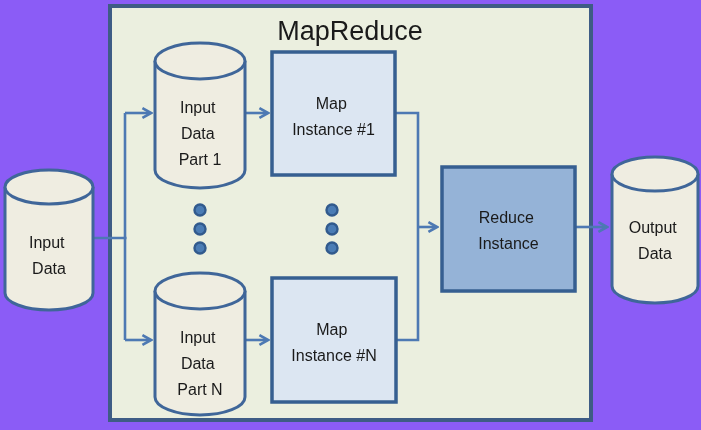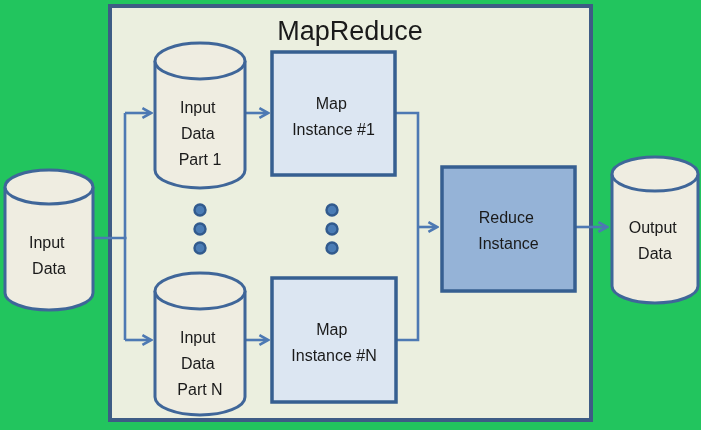--- a/index.html
+++ b/index.html
@@ -1,19 +1,19 @@
 <!DOCTYPE html>
 <html><head>
 <meta charset="utf-8">
 <style>
   html,body{margin:0;padding:0;background:#ffffff;}
   .stage{
     position:relative;
     width:701px;height:430px;
-    background:#22c55e;
+    background:#8b5cf6;
     font-family:"Liberation Sans", sans-serif;
   }
   svg text{
     fill:#1a1a1a;
     font-family:"Liberation Sans", sans-serif;
   }
   .title-text{font-size:27px;}
   .node-text{font-size:16px;}
   .outer-box{fill:#ebefdf;stroke:#3e5c85;stroke-width:4;}
   .cyl{fill:#efede1;stroke:#3f6699;stroke-width:3;}

